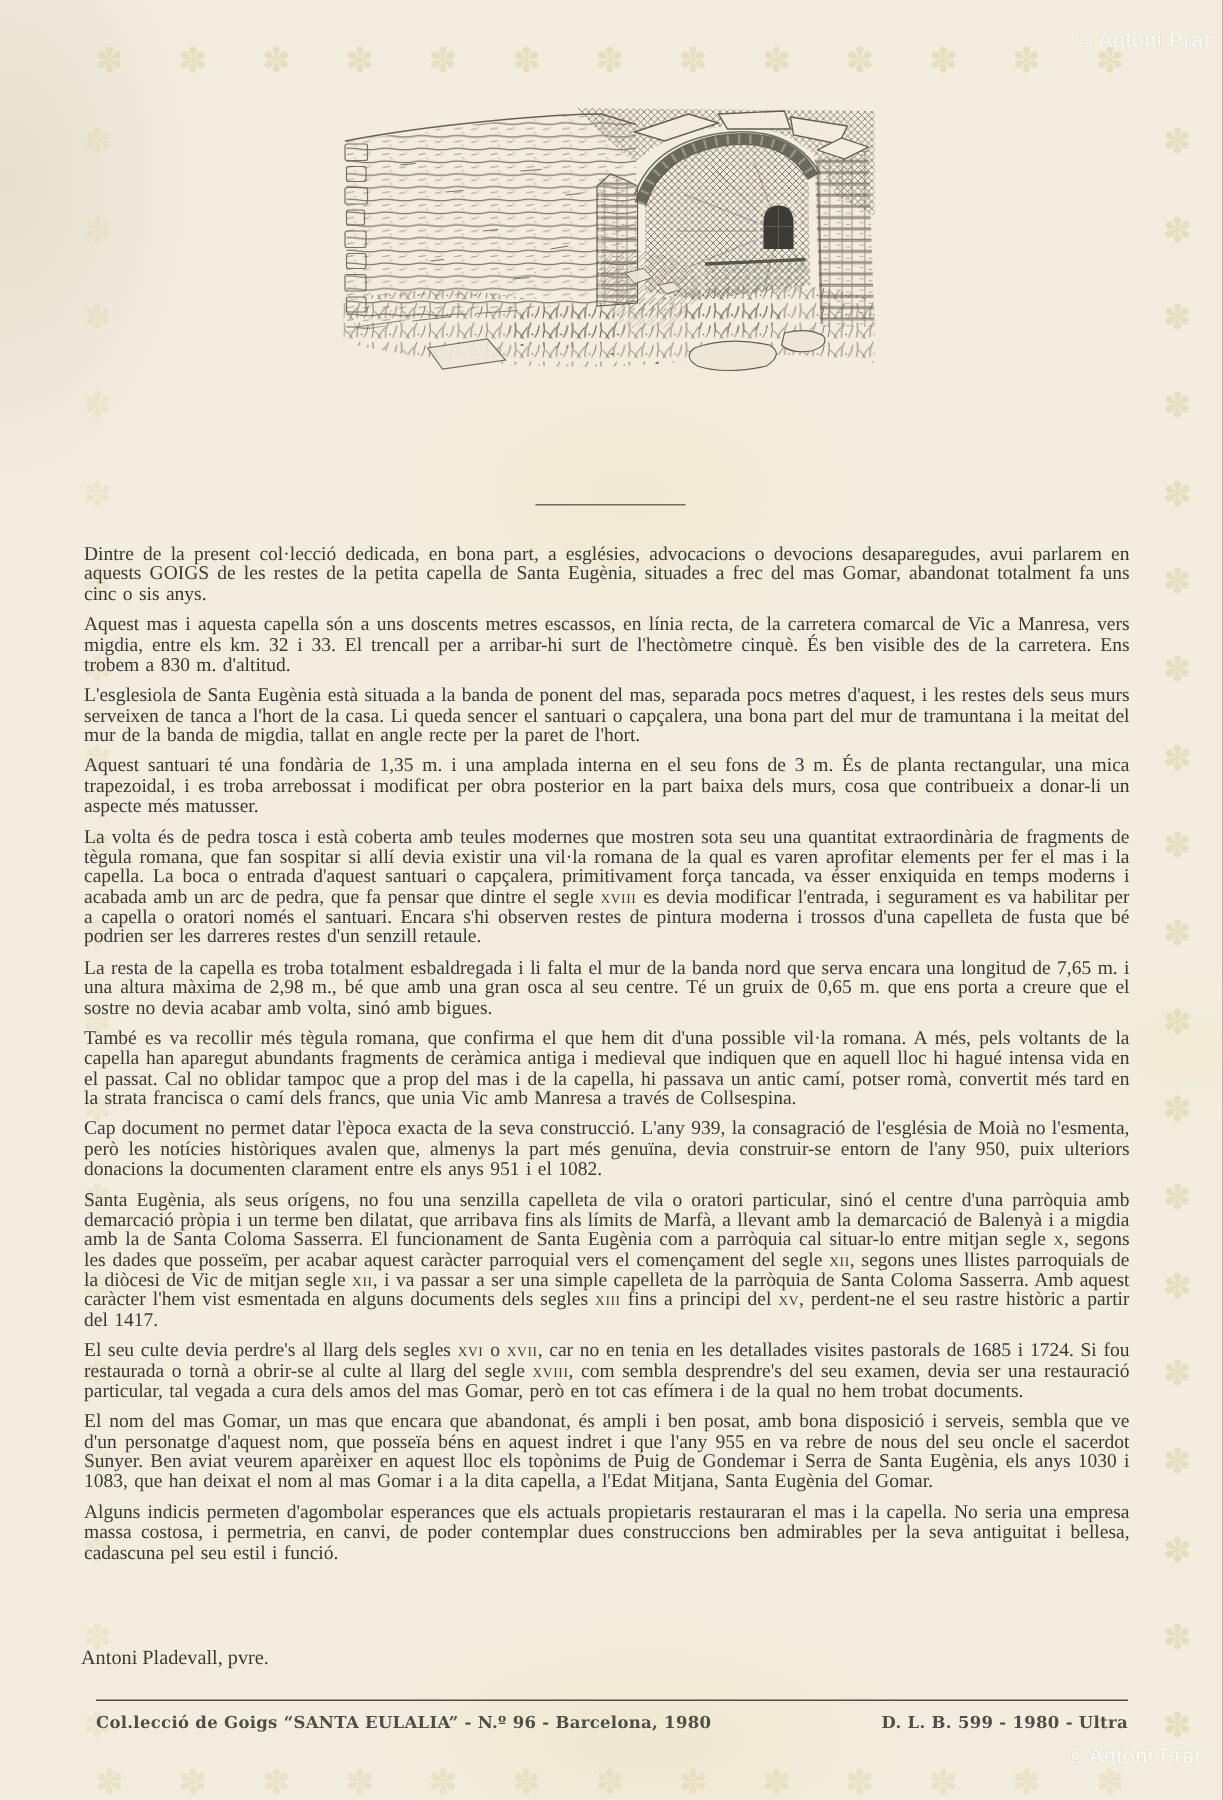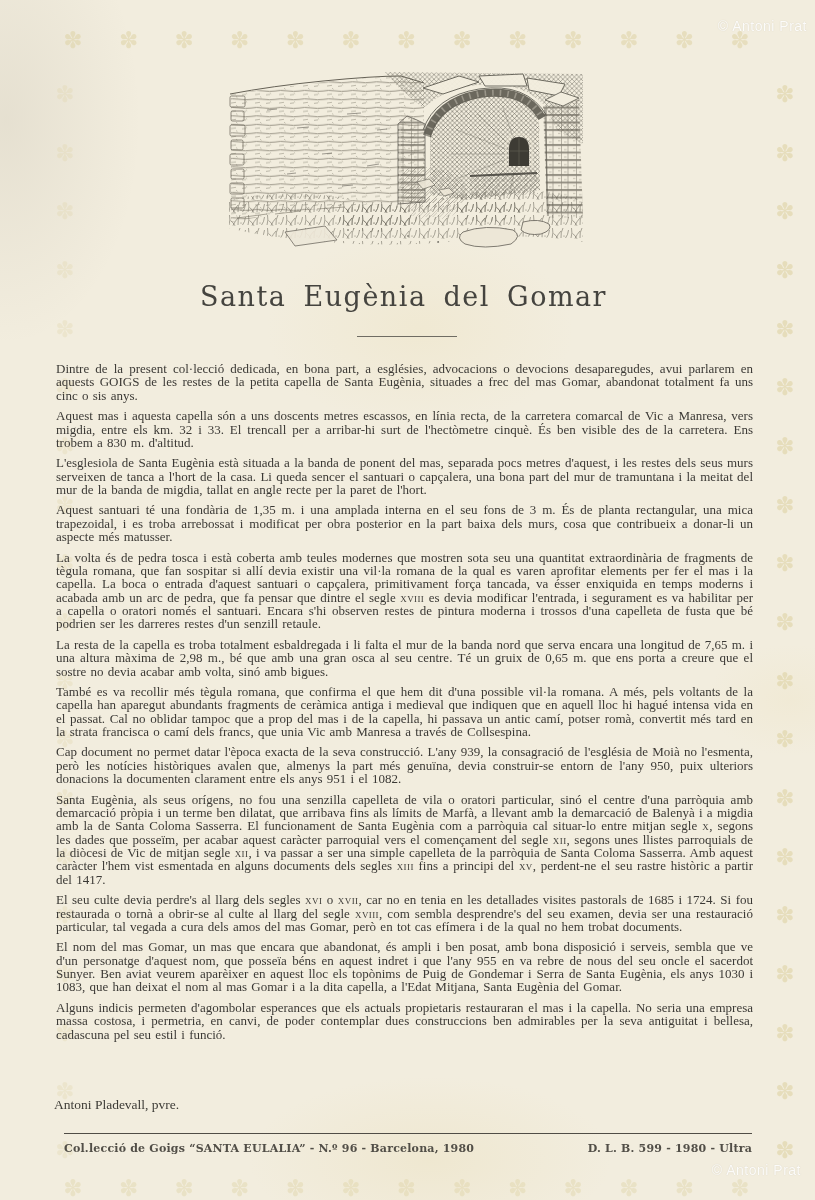--- a/index.html
+++ b/index.html
@@ -247,21 +247,20 @@
         <g stroke="#55524a" stroke-width="0.8" fill="#ede7d7">
           <path d="M236,162 Q258,154 286,160 Q296,166 284,174 Q256,180 238,174 Q228,168 236,162 Z"></path>
           <path d="M296,152 Q312,148 322,154 Q326,160 314,164 Q300,166 294,160 Z"></path>
           <path d="M58,162 L98,156 L110,170 L68,176 Z" opacity="0.9"></path>
         </g>
         <path d="M120,160 l2,0 M180,166 l2,0 M210,172 l2,0" stroke="#55524a" stroke-width="1"></path>
       </g>
     </svg>
   </figure>
 
-  <h1 class="title">Santa Eugènia del Gomar</h1>
   <div class="title-rule"></div>
 
   <main class="article">
       <p><span>Dintre de la present col·lecció dedicada, en bona part, a esglésies, advocacions o devocions desaparegudes, avui parlarem en aquests GOIGS de les restes de la petita capella de Santa Eugènia, situades a frec del mas Gomar, abandonat totalment fa uns cinc o sis anys.</span></p>
       <p><span>Aquest mas i aquesta capella són a uns doscents metres escassos, en línia recta, de la carretera comarcal de Vic a Manresa, vers migdia, entre els km. 32 i 33. El trencall per a arribar-hi surt de l'hectòmetre cinquè. És ben visible des de la carretera. Ens trobem a 830 m. d'altitud.</span></p>
       <p><span>L'esglesiola de Santa Eugènia està situada a la banda de ponent del mas, separada pocs metres d'aquest, i les restes dels seus murs serveixen de tanca a l'hort de la casa. Li queda sencer el santuari o capçalera, una bona part del mur de tramuntana i la meitat del mur de la banda de migdia, tallat en angle recte per la paret de l'hort.</span></p>
       <p><span>Aquest santuari té una fondària de 1,35 m. i una amplada interna en el seu fons de 3 m. És de planta rectangular, una mica trapezoidal, i es troba arrebossat i modificat per obra posterior en la part baixa dels murs, cosa que contribueix a donar-li un aspecte més matusser.</span></p>
       <p><span>La volta és de pedra tosca i està coberta amb teules modernes que mostren sota seu una quantitat extraordinària de fragments de tègula romana, que fan sospitar si allí devia existir una vil·la romana de la qual es varen aprofitar elements per fer el mas i la capella. La boca o entrada d'aquest santuari o capçalera, primitivament força tancada, va ésser enxiquida en temps moderns i acabada amb un arc de pedra, que fa pensar que dintre el segle </span><span class="sc">xviii</span><span> es devia modificar l'entrada, i segurament es va habilitar per a capella o oratori només el santuari. Encara s'hi observen restes de pintura moderna i trossos d'una capelleta de fusta que bé podrien ser les darreres restes d'un senzill retaule.</span></p>
       <p><span>La resta de la capella es troba totalment esbaldregada i li falta el mur de la banda nord que serva encara una longitud de 7,65 m. i una altura màxima de 2,98 m., bé que amb una gran osca al seu centre. Té un gruix de 0,65 m. que ens porta a creure que el sostre no devia acabar amb volta, sinó amb bigues.</span></p>
       <p><span>També es va recollir més tègula romana, que confirma el que hem dit d'una possible vil·la romana. A més, pels voltants de la capella han aparegut abundants fragments de ceràmica antiga i medieval que indiquen que en aquell lloc hi hagué intensa vida en el passat. Cal no oblidar tampoc que a prop del mas i de la capella, hi passava un antic camí, potser romà, convertit més tard en la </span><span class="it">strata francisca</span><span> o camí dels francs, que unia Vic amb Manresa a través de Collsespina.</span></p>

